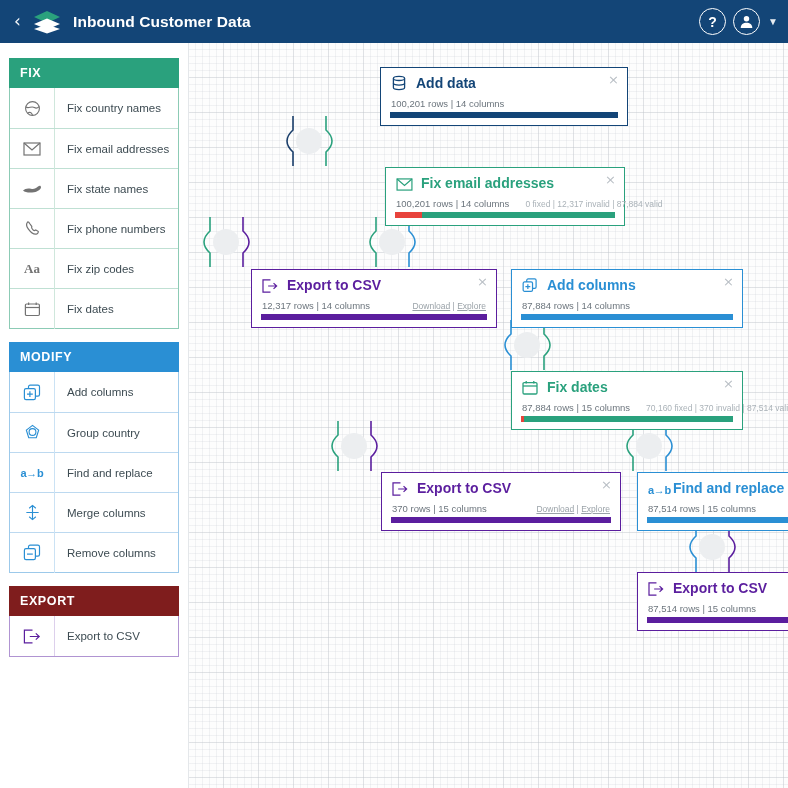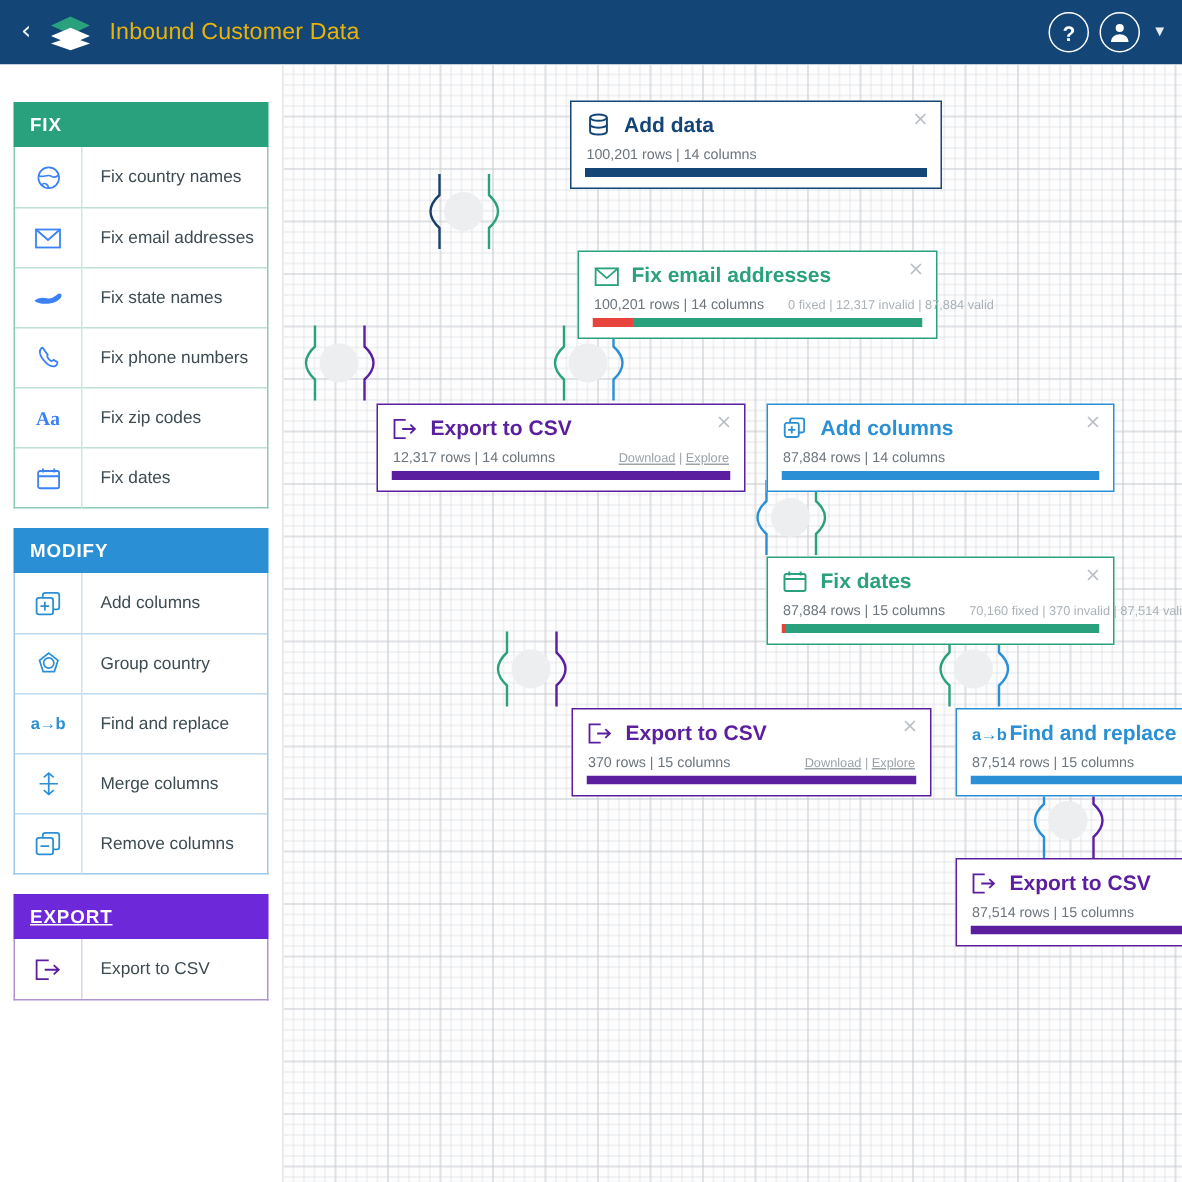--- a/index.html
+++ b/index.html
@@ -17,21 +17,21 @@
     position:absolute;left:0;top:0;width:788px;height:43px;
     background:#134577;display:flex;align-items:center;
     box-sizing:border-box;padding:0 10px 0 14px;
   }
   .hdr-back{
     color:#ffffff;font-size:17px;line-height:1;width:14px;
     opacity:.95;cursor:pointer;font-family:"DejaVu Sans",sans-serif;
   }
   .logo{width:30px;height:26px;margin-left:4px;position:relative;flex:none;}
   .hdr-title{
-    color:#eab308;font-size:15.5px;font-weight:normal;margin-left:11px;
+    color:#ffffff;font-size:15.5px;font-weight:bold;margin-left:11px;
     letter-spacing:.1px;white-space:nowrap;text-align:center;
   }
   .hdr-right{margin-left:auto;display:flex;align-items:center;gap:7px;}
   .circ-icon{
     width:27px;height:27px;border-radius:50%;border:1.6px solid #ffffff;
     display:flex;align-items:center;justify-content:center;cursor:pointer;
     color:#ffffff;font-size:14px;font-weight:bold;box-sizing:border-box;
   }
   .hdr-caret{color:#ffffff;font-size:10px;margin-left:1px;opacity:.9;cursor:pointer;}
 
@@ -56,40 +56,40 @@
     border-right:1px solid #e4e7ea;overflow:hidden;
   }
   .sec{margin:0 9px;}
   .sec-hd{
     height:30px;display:flex;align-items:center;padding-left:11px;
     color:#ffffff;font-size:12.5px;font-weight:bold;letter-spacing:.6px;
     box-sizing:border-box;
   }
   .sec.fix .sec-hd{background:#2aa17d;}
   .sec.modify .sec-hd{background:#2a8fd4;}
-  .sec.export .sec-hd{background:#6d28d9;text-decoration:underline;}
-  .sec.fix{margin-top:25px;}
+  .sec.export .sec-hd{background:#7f1d1d;}
+  .sec.fix{margin-top:15px;}
   .sec.modify{margin-top:13px;}
   .sec.export{margin-top:13px;}
   .sec-body{border:1px solid;border-top:none;box-sizing:border-box;}
   .sec.fix .sec-body{border-color:#8ccbb5;}
   .sec.modify .sec-body{border-color:#9cc9ea;}
   .sec.export .sec-body{border-color:#b094d2;}
 
   .tool{
     height:40px;display:flex;align-items:center;background:#fff;
     cursor:pointer;box-sizing:border-box;
   }
   .sec.fix .tool+.tool{border-top:1px solid #bfe0d3;}
   .sec.modify .tool+.tool{border-top:1px solid #bcd9f0;}
   .tool-ico{
     width:45px;min-width:45px;height:40px;display:flex;align-items:center;
     justify-content:center;box-sizing:border-box;
   }
-  .sec.fix .tool-ico{border-right:1px solid #cfe7dc;color:#3b82f6;}
+  .sec.fix .tool-ico{border-right:1px solid #cfe7dc;color:#737373;}
   .sec.modify .tool-ico{border-right:1px solid #cbe2f4;color:#2a8fd4;}
   .sec.export .tool-ico{border-right:1px solid #ddd0ec;color:#5b1e9e;}
   .tool-lb{font-size:11.5px;padding-left:12px;white-space:nowrap;}
   .sec.fix .tool-lb{color:#3d4b52;}
   .sec.modify .tool-lb{color:#3d4b52;}
   .sec.export .tool-lb{color:#3d4b52;}
   .tool-ico svg{display:block;}
   .aa{font-size:13px;font-weight:bold;font-family:"Liberation Serif",serif;}
   .ab{font-size:11px;font-weight:bold;letter-spacing:-.3px;}
 

